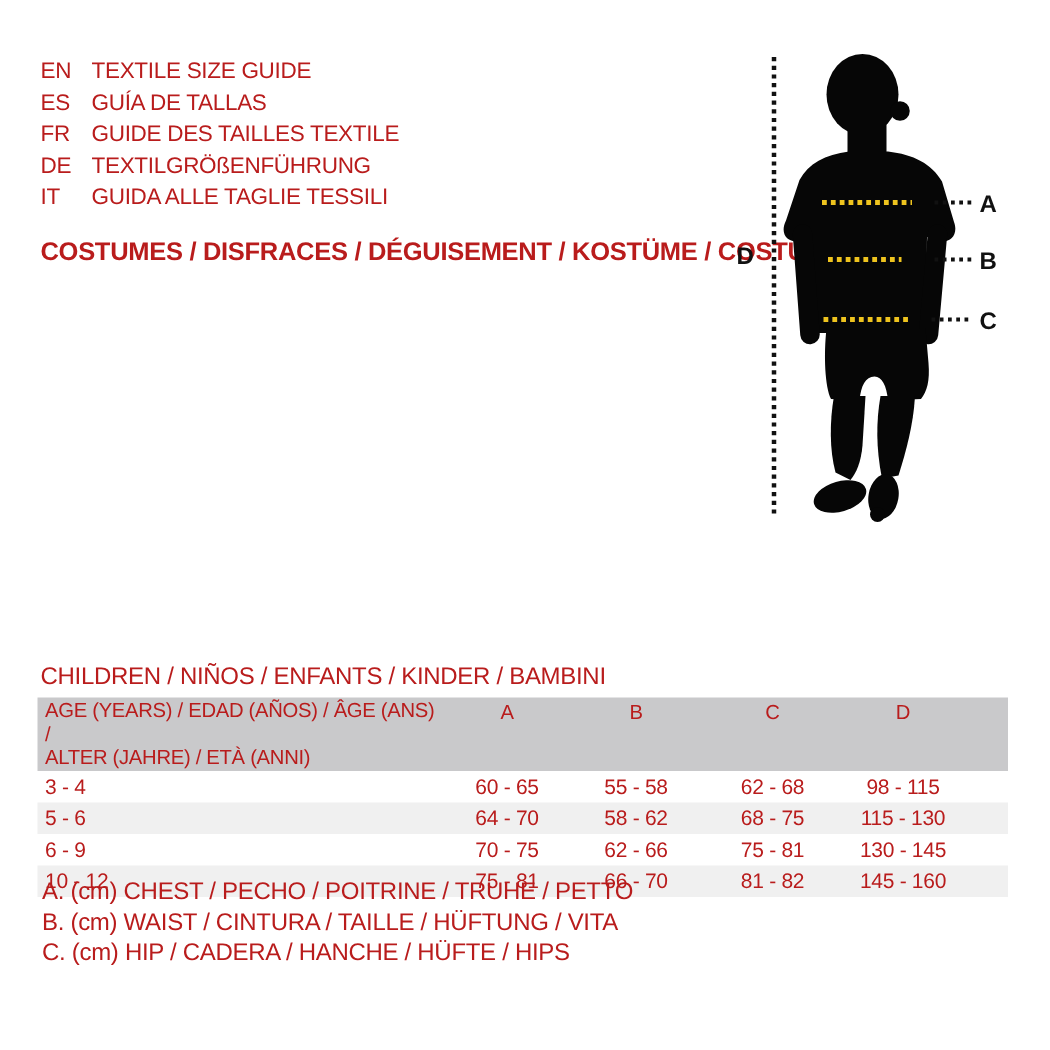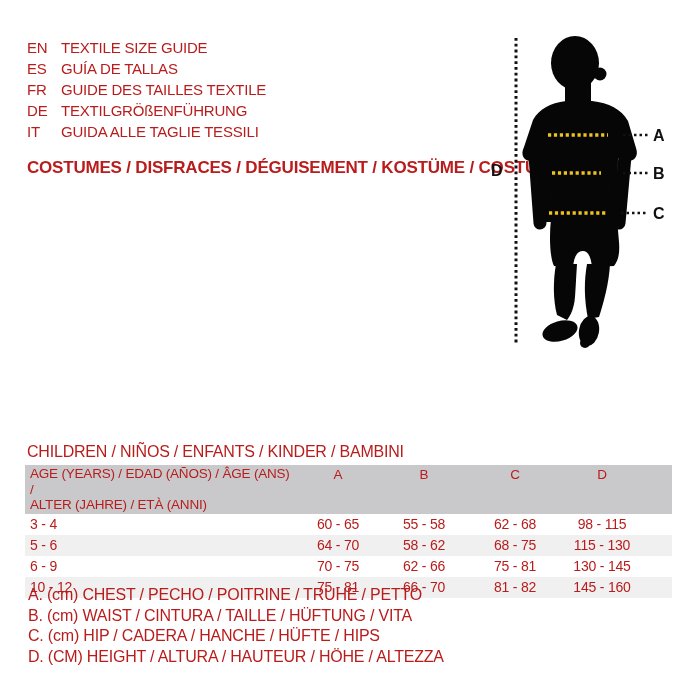--- a/index.html
+++ b/index.html
@@ -150,16 +150,15 @@
       <div class="c-c">81 - 82</div>
       <div class="c-d">145 - 160</div>
       <div class="c-fill"></div>
     </div>
   </div>
 
   <div class="legend">
     <div>A. (cm) CHEST / PECHO / POITRINE / TRUHE / PETTO</div>
     <div>B. (cm) WAIST / CINTURA / TAILLE / HÜFTUNG / VITA</div>
     <div>C. (cm) HIP / CADERA / HANCHE / HÜFTE / HIPS</div>
-    <div>D. (CM) HEIGHT / ALTURA / HAUTEUR / HÖHE / ALTEZZA</div>
   </div>
 
 </div>
 
 </body></html>

